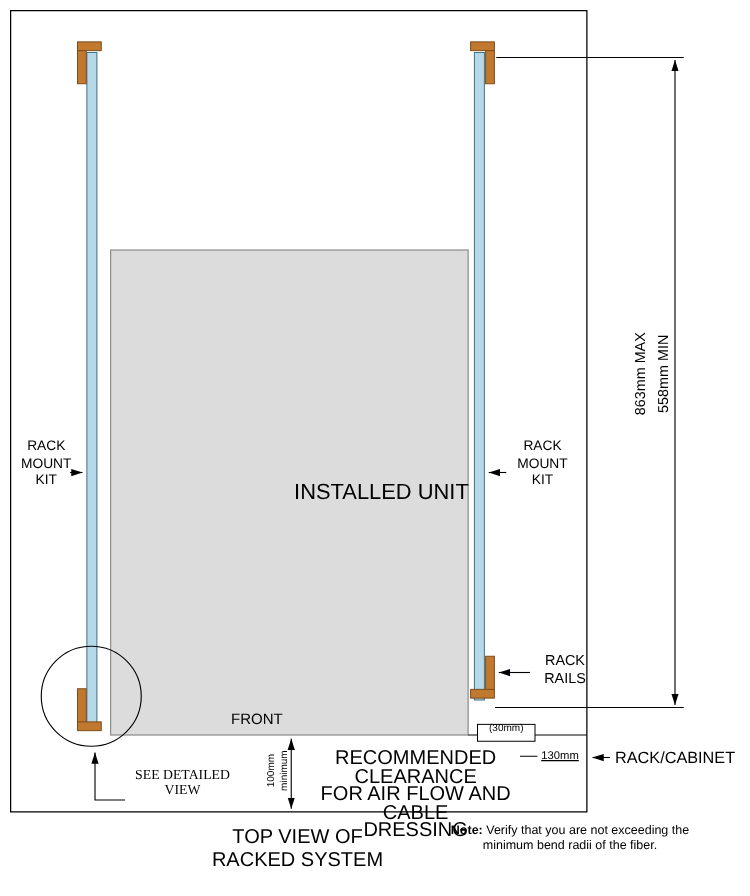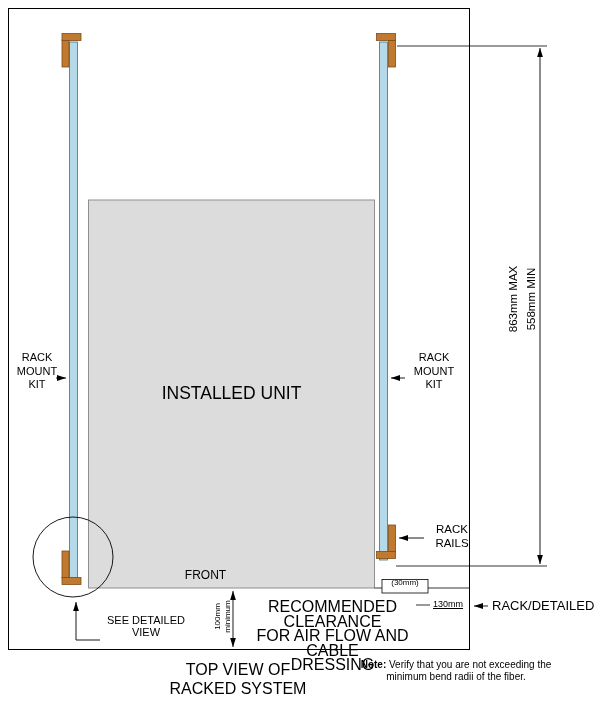--- a/index.html
+++ b/index.html
@@ -67,35 +67,35 @@
 MOUNT
 KIT</div>
 
   <div class="lbl center" style="left:406px; top:351px; width:56px; font-size:11px; line-height:13.5px;">RACK
 MOUNT
 KIT</div>
 
   <div class="lbl center" style="left:427px; top:523px; width:50px; font-size:11.5px; line-height:13.5px;">RACK
 RAILS</div>
 
-  <div class="lbl center" style="left:88px; top:383px; width:287px; font-size:17.5px;">INSTALLED UNIT</div>
+  <div class="lbl center" style="left:88px; top:383px; width:287px; font-size:17.5px;text-align:right;">INSTALLED UNIT</div>
 
   <div class="lbl center" style="left:88px; top:568px; width:235px; font-size:12px;">FRONT</div>
 
   <div class="lbl center rot" style="left:453px; top:293px; width:120px; font-size:11.5px;">863mm MAX</div>
 
   <div class="lbl center rot" style="left:471px; top:293px; width:120px; font-size:11.5px;">558mm MIN</div>
 
   <div class="lbl center" style="left:382px; top:576px; width:46px; font-size:8px; line-height:13px;">(30mm)</div>
 
   <div class="lbl" style="left:433px; top:599px; font-size:9px;text-decoration:underline;">130mm</div>
 
-  <div class="lbl" style="left:492px; top:598px; font-size:13px;">RACK/DETAILED</div>
+  <div class="lbl" style="left:492px; top:598px; font-size:13px;">RACK/CABINET</div>
 
-  <div class="lbl center" style="left:100px; top:614px; width:92px; font-size:11px; line-height:12px;">SEE DETAILED
+  <div class="lbl center" style="left:100px; top:614px; width:92px; font-size:11px; line-height:12px;font-family:Liberation Serif, serif;">SEE DETAILED
 VIEW</div>
 
   <div class="lbl center rot" style="left:192px; top:607px; width:60px; font-size:8px; line-height:9.5px;">100mm
 minimum</div>
 
   <div class="lbl center" style="left:240px; top:600px; width:185px; font-size:16px; line-height:14.5px;">RECOMMENDED CLEARANCE
 FOR AIR FLOW AND CABLE
 DRESSING</div>
 
   <div class="lbl center" style="left:128px; top:660px; width:220px; font-size:16px; line-height:19px;">TOP VIEW OF

